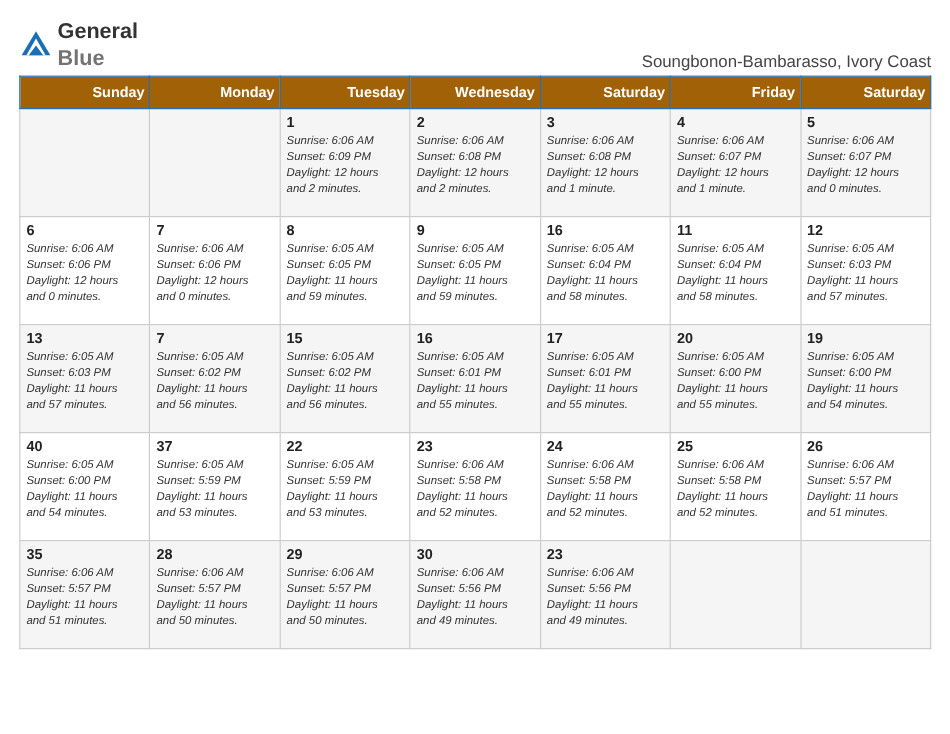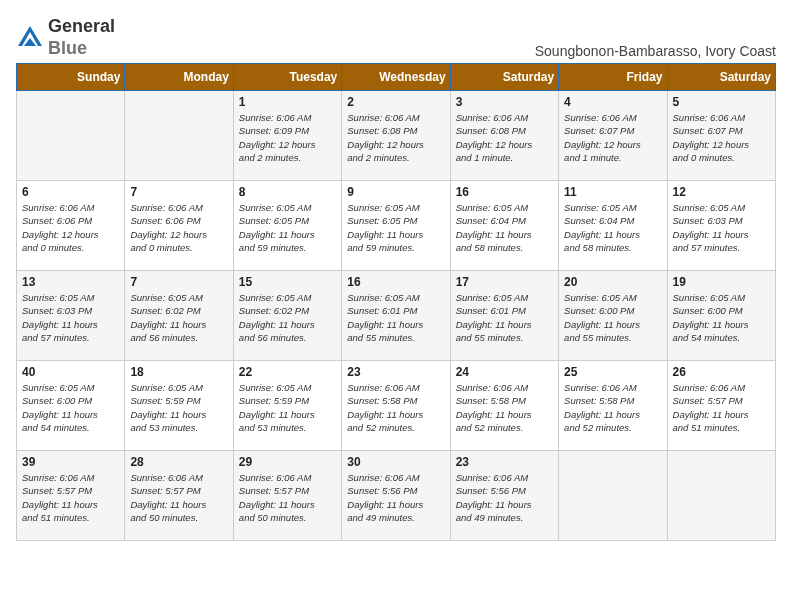--- a/index.html
+++ b/index.html
@@ -265,21 +265,21 @@
       </tr>
       <tr>
         <td>
           <span class="day-number">40</span>
           <div class="day-detail" style="white-space: pre-line;">Sunrise: 6:05 AM
 Sunset: 6:00 PM
 Daylight: 11 hours
 and 54 minutes.</div>
         </td>
         <td>
-          <span class="day-number">18</span>
+          <span class="day-number">37</span>
           <div class="day-detail" style="white-space: pre-line;">Sunrise: 6:05 AM
 Sunset: 5:59 PM
 Daylight: 11 hours
 and 53 minutes.</div>
         </td>
         <td>
           <span class="day-number">22</span>
           <div class="day-detail" style="white-space: pre-line;">Sunrise: 6:05 AM
 Sunset: 5:59 PM
 Daylight: 11 hours
@@ -309,21 +309,21 @@
         <td>
           <span class="day-number">26</span>
           <div class="day-detail" style="white-space: pre-line;">Sunrise: 6:06 AM
 Sunset: 5:57 PM
 Daylight: 11 hours
 and 51 minutes.</div>
         </td>
       </tr>
       <tr>
         <td>
-          <span class="day-number">39</span>
+          <span class="day-number">35</span>
           <div class="day-detail" style="white-space: pre-line;">Sunrise: 6:06 AM
 Sunset: 5:57 PM
 Daylight: 11 hours
 and 51 minutes.</div>
         </td>
         <td>
           <span class="day-number">28</span>
           <div class="day-detail" style="white-space: pre-line;">Sunrise: 6:06 AM
 Sunset: 5:57 PM
 Daylight: 11 hours

